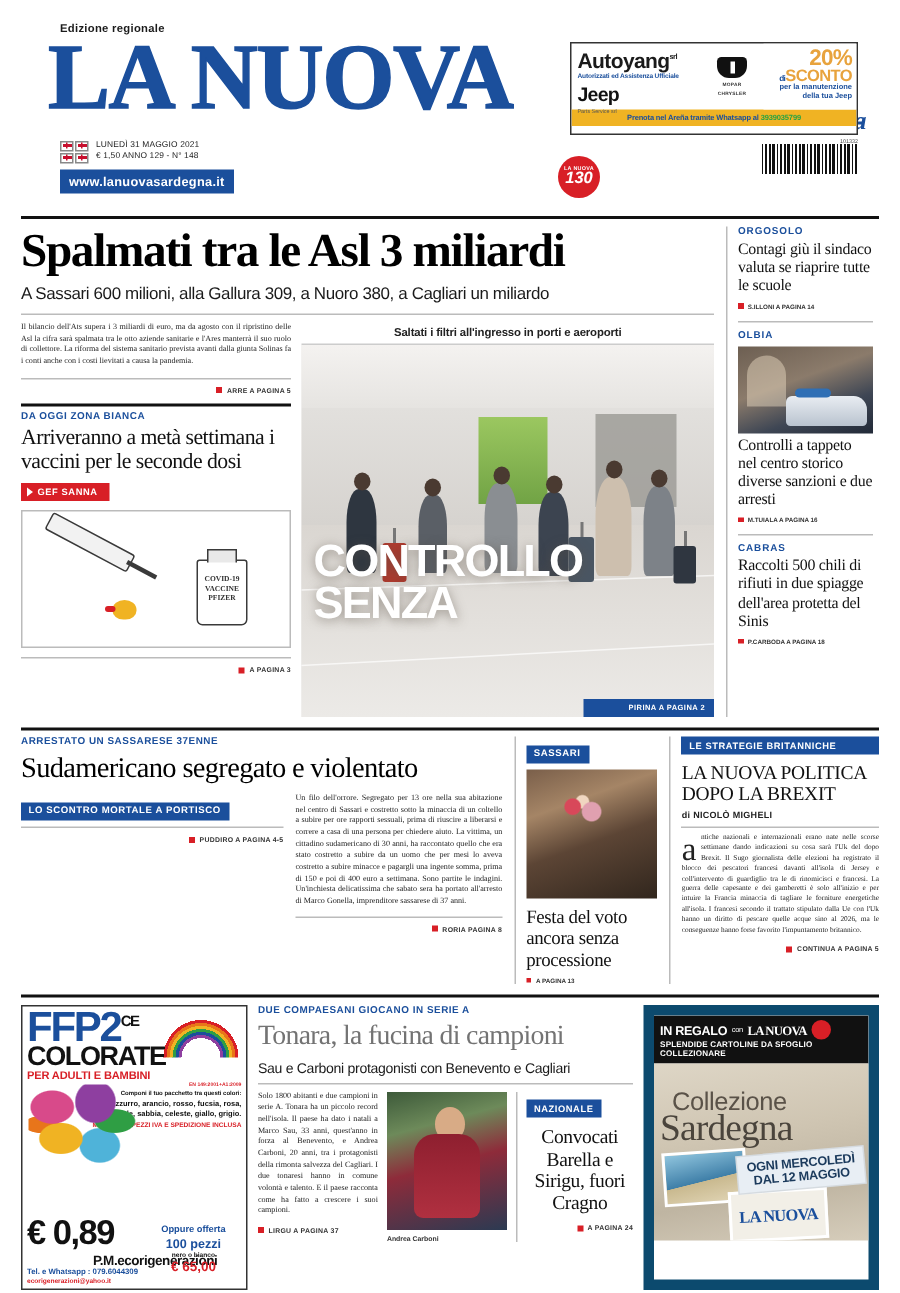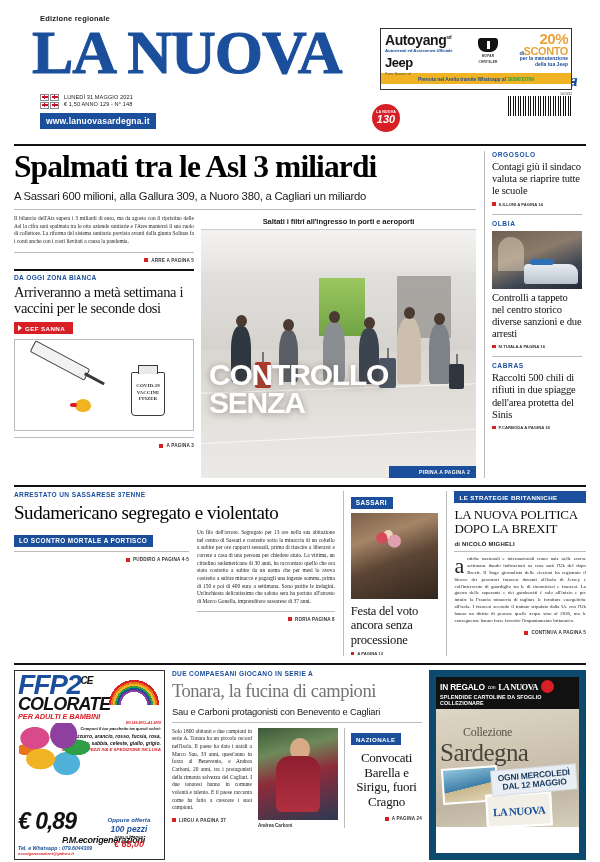--- a/index.html
+++ b/index.html
@@ -301,21 +301,21 @@
     color:#111; margin-top:5px; letter-spacing:-.2px;
   }
   .byline { font-size: 6px; font-weight: bold; color:#222; margin-top:4px; letter-spacing:.2px; }
   .dropcap-p { font-family:"Liberation Serif",serif; font-size:4.9px; line-height:1.42; text-align:justify; color:#222; margin-top:4px; }
   .dropcap-p::first-letter {
     font-size: 22px; float: left; line-height: .86; padding: 1px 3px 0 0; font-weight: normal;
   }
 
   
   .bottom { margin-top: 7px; border-top: 2px solid #111; padding-top: 5px; display: flex; gap: 7px; }
-  .bot-ad { width: 152px; border: 1px solid #333; padding: 3px; position: relative; overflow: hidden; font-style: italic; }
+  .bot-ad { width: 152px; border: 1px solid #333; padding: 3px; position: relative; overflow: hidden; }
   .bot-mid { width: 252px; }
   .bot-right { width: 158px; border: 7px solid #0c4a6e; overflow: hidden; position: relative; }
 
   .ffp2 { font-size: 28px; font-weight: bold; color: #1b4f9c; line-height: .82; letter-spacing: -1.5px; }
   .ce { font-size: 10px; font-weight: bold; color: #111; vertical-align: super; letter-spacing: -1px; }
   .colorate { font-size: 18px; font-weight: bold; color: #111; line-height: .85; letter-spacing: -.9px; }
   .adulti { font-size: 7.4px; font-weight: bold; color: #d81f26; letter-spacing: -.1px; }
   .rainbow {
     position: absolute; right: 2px; top: 4px; width: 56px; height: 30px;
     background:
@@ -373,22 +373,22 @@
   .regalo-lanuova {
     font-family:"Liberation Serif",serif; font-weight:bold; font-size:8.5px;
     color:#fff; letter-spacing:-.5px;
   }
   .regalo-stamp { width:13px; height:13px; border-radius:50%; background:#d81f26; display:inline-block; }
   .regalo-sub { font-size: 5.4px; font-weight: bold; color:#fff; letter-spacing: .1px; margin-top: 1px; }
   .coll-img {
     height: 118px; position: relative; overflow: hidden;
     background: linear-gradient(170deg,#ded6c6 0%,#cfc5b2 40%,#bfb5a2 70%,#d6cdbb 100%);
   }
-  .coll-t1 { position:absolute; left:27px; top:16px; font-family:Liberation Serif, serif;
-    font-size:12px; color:#5a5248; letter-spacing:-.3px; }
+  .coll-t1 { position:absolute; left:12px; top:16px; font-family:Liberation Sans, sans-serif;
+    font-size:17px; color:#5a5248; letter-spacing:-.3px; }
   .coll-t2 { position:absolute; left:4px; top:30px; font-family:"Liberation Serif",serif;
     font-size:25px; color:#4a443c; letter-spacing:-.6px; }
   .coll-card {
     position:absolute; left:6px; bottom:24px; width:56px; height:36px;
     background: linear-gradient(170deg,#8fc4dd,#3f7fa8 55%,#c9b98f 56%,#e0d4b4);
     border: 2px solid #fff; transform: rotate(-4deg);
   }
   .coll-card2 {
     position:absolute; left:50px; bottom:0; width:66px; height:34px;
     background:#f2efe7; border:2px solid #fff; transform: rotate(-3deg);

